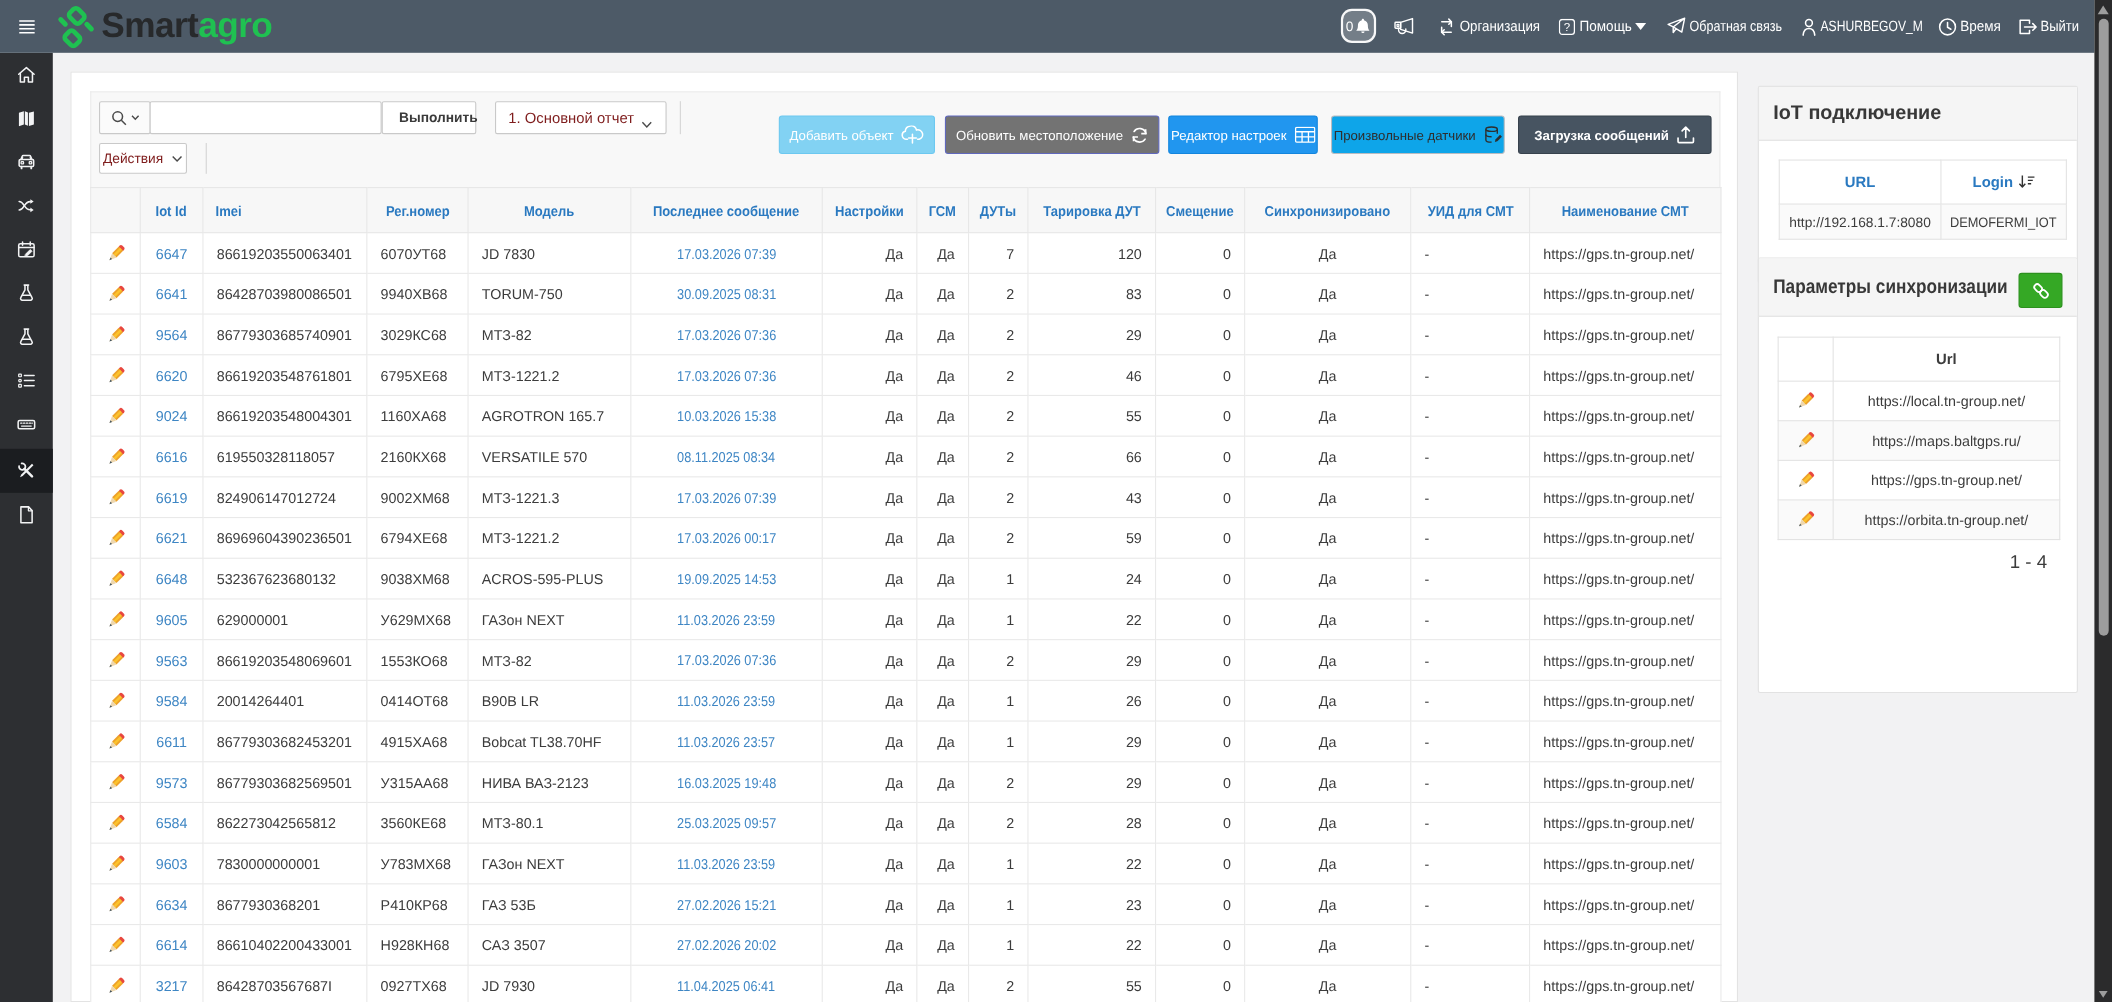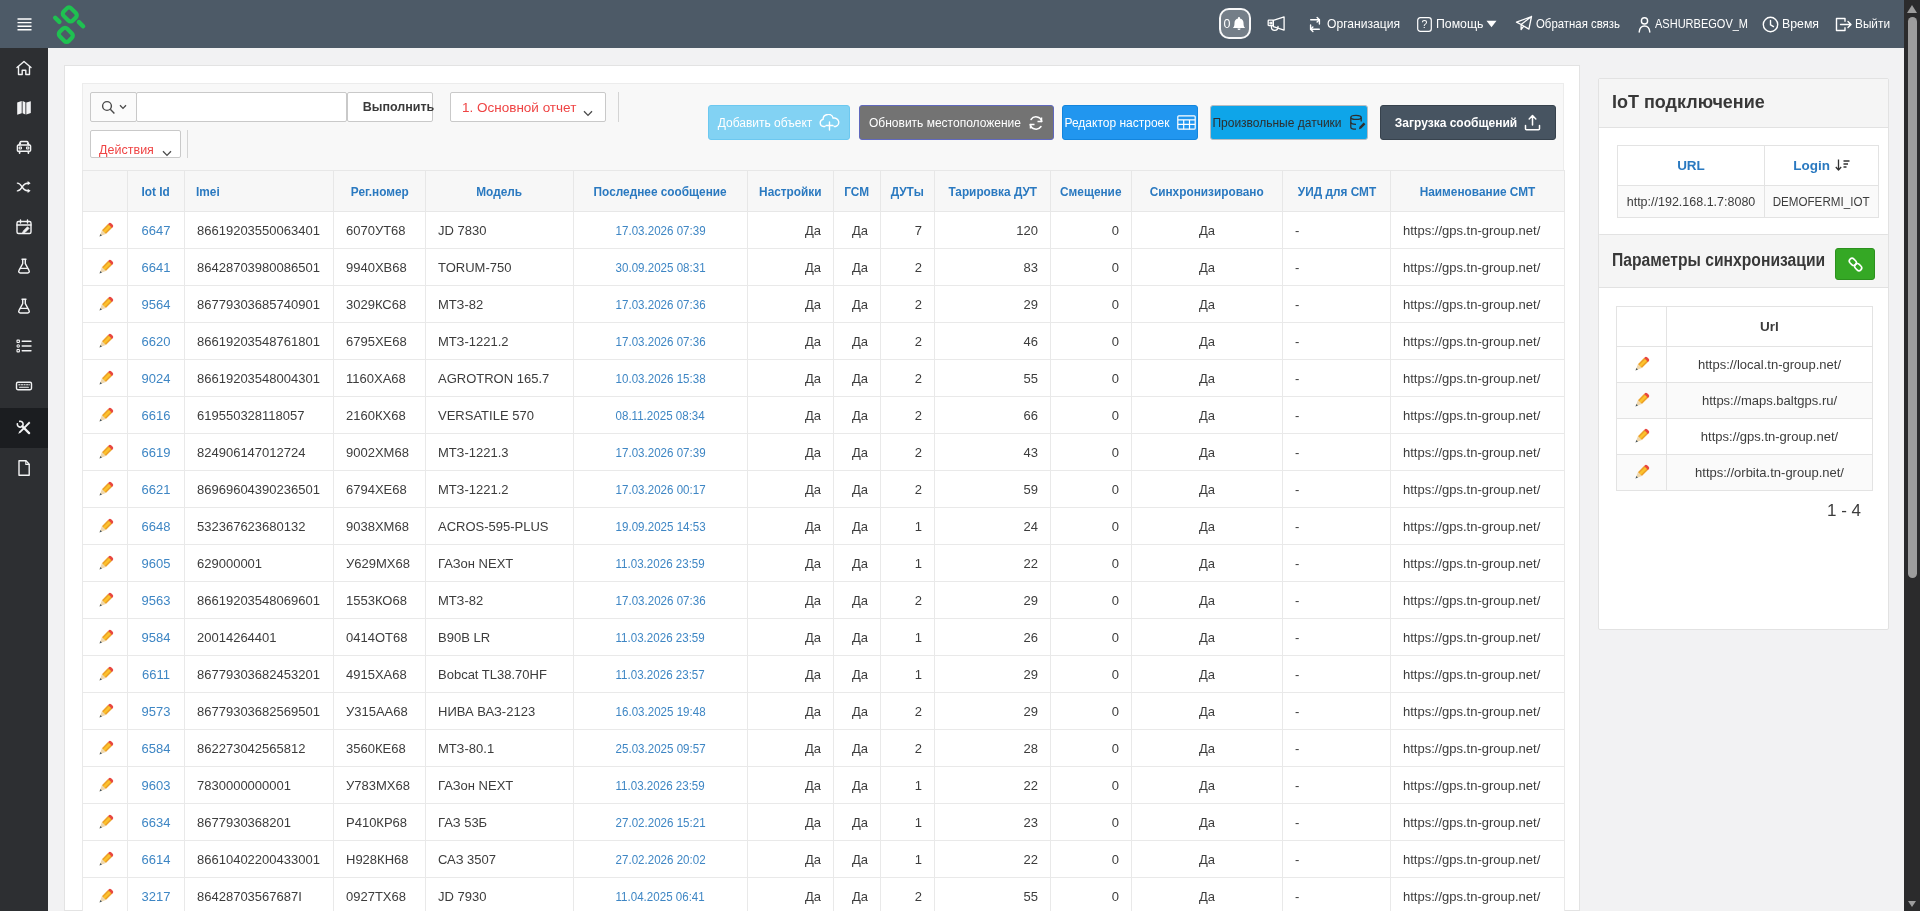--- a/index.html
+++ b/index.html
@@ -21,27 +21,27 @@
 .sbi.sel { background:#1b1d20; }
 
 #sbar { position:absolute; left:1904px; top:0; width:16px; height:911px; background:#2b2b2c; z-index:9; }
 #sbar .thumb { position:absolute; left:3.5px; top:17px; width:9px; height:561px; background:#9d9d9d; border-radius:5px; }
 #sbar .tri-u { position:absolute; left:3px; top:5px; width:0; height:0; border-left:5px solid transparent; border-right:5px solid transparent; border-bottom:8px solid #9d9d9d; }
 #sbar .tri-d { position:absolute; left:4px; bottom:4px; width:0; height:0; border-left:4px solid transparent; border-right:4px solid transparent; border-top:6px solid #9d9d9d; }
 
 
 #card { position:absolute; left:64px; top:65px; width:1516px; height:846px; background:#fff; border:1px solid #e3e3e3; }
 #toolbar { position:absolute; left:82px; top:83px; width:1482px; height:87px; background:#f8f8f8; border:1px solid #ececec; border-bottom:none; }
-.inbtn { position:absolute; background:#fff; border:1px solid #c9c9c9; border-radius:2px; font-size:13.5px; color:#ef4444; display:flex; align-items:center; justify-content:center; }
+.inbtn { position:absolute; background:#fff; border:1px solid #c9c9c9; border-radius:2px; font-size:13.5px; color:#7f1d1d; display:flex; align-items:center; justify-content:center; }
 #srchbtn { left:90px; top:92px; width:47px; height:30px; background:#fbfbfb; gap:3px; }
 #srchinp { left:136px; top:92px; width:211px; height:30px; background:#fff; }
 #gobtn { left:347px; top:92px; width:86px; height:30px; font-weight:bold; color:#3a3a3a; font-size:12.5px;padding-left:17px; }
 #repsel { left:450px; top:92px; width:156px; height:30px; justify-content:flex-start; padding-left:11px; }
 #repsel .chev { position:absolute; right:12px; top:12px; }
-#actbtn { left:90px; top:130px; width:91px; height:28px; gap:8px; font-size:12.5px;align-items:flex-end; }
+#actbtn { left:90px; top:130px; width:80px; height:28px; gap:8px; font-size:12.5px; }
 .vdiv { position:absolute; width:1px; background:#d4d4d4; }
 
 .abtn { position:absolute; top:105px; height:35px; border-radius:3px; color:#fff; font-size:12px; display:flex; align-items:center; justify-content:center; gap:7px; white-space:nowrap; }
 #b1 { left:708px; width:142px; background:#82d2f3; border:1px solid #6cc8f0; }
 #b2 { left:859px; width:195px; background:#737373; border:1px solid #6068bd; }
 #b3 { left:1062px; width:136px; background:#2196ef; border:1px solid #1385dd; }
 #b4 { left:1210px; width:158px; background:#0ea5e9; border:1px solid #b9bcc1; color:#2e2e2e; }
 #b5 { left:1380px; width:176px; background:#475461; border:1px solid #37424d; font-weight:bold; }
 
 
@@ -102,20 +102,21 @@
       <path d="M0.5 1h14M0.5 4.6h14M0.5 8.2h14M0.5 11.8h14" stroke="#ffffff" stroke-width="1.4"></path>
     </svg>
   <svg id="logo" width="40" height="40" viewBox="0 0 40 40">
     <g transform="rotate(-45 20 20)" fill="none" stroke="#1fc151">
       <rect x="22.0" y="7.4" width="10.6" height="12.8" rx="3.1" stroke-width="4.2"></rect>
       <rect x="4.8" y="19.0" width="10.6" height="12.8" rx="3.1" stroke-width="4.2"></rect>
       <rect x="12.4" y="3.6" width="4.5" height="10.4" rx="2.25" fill="#1fc151" stroke="none"></rect>
       <rect x="26.1" y="23.4" width="4.5" height="10.4" rx="2.25" fill="#1fc151" stroke="none"></rect>
     </g>
   </svg>
+  <div id="logotext">Smart<b>agro</b></div>
   <div id="bellbtn">0<svg width="14" height="15" viewBox="0 0 14 15" fill="#fff">
         <path d="M7 1c.55 0 1 .45 1 1v.4c2.1.46 3.5 2.2 3.5 4.4 0 3.5.8 4.5 1.6 5.2H.9c.8-.7 1.6-1.7 1.6-5.2C2.5 4.6 3.9 2.86 6 2.4V2c0-.55.45-1 1-1zM5.5 12.6h3a1.5 1.5 0 0 1-3 0z"></path>
       </svg></div>
   <div class="nvi" style="left:1267px">
       <svg width="20" height="16" viewBox="0 0 20 16" fill="none" stroke="#fff" stroke-width="1.3" stroke-linejoin="round">
         <path d="M6.3 4.3 17.1 0.9 V14.1 L6.3 10.7 z"></path>
         <rect x="1.2" y="4.2" width="5.1" height="5.4" rx="0.7"></rect>
         <path d="M3 6.2h1.7v1.7H3z" stroke-width="1.1"></path>
         <path d="M4.4 9.6v1.5a3.3 3.3 0 0 0 6.6 0v-0.8" stroke-linecap="round"></path>
       </svg>

